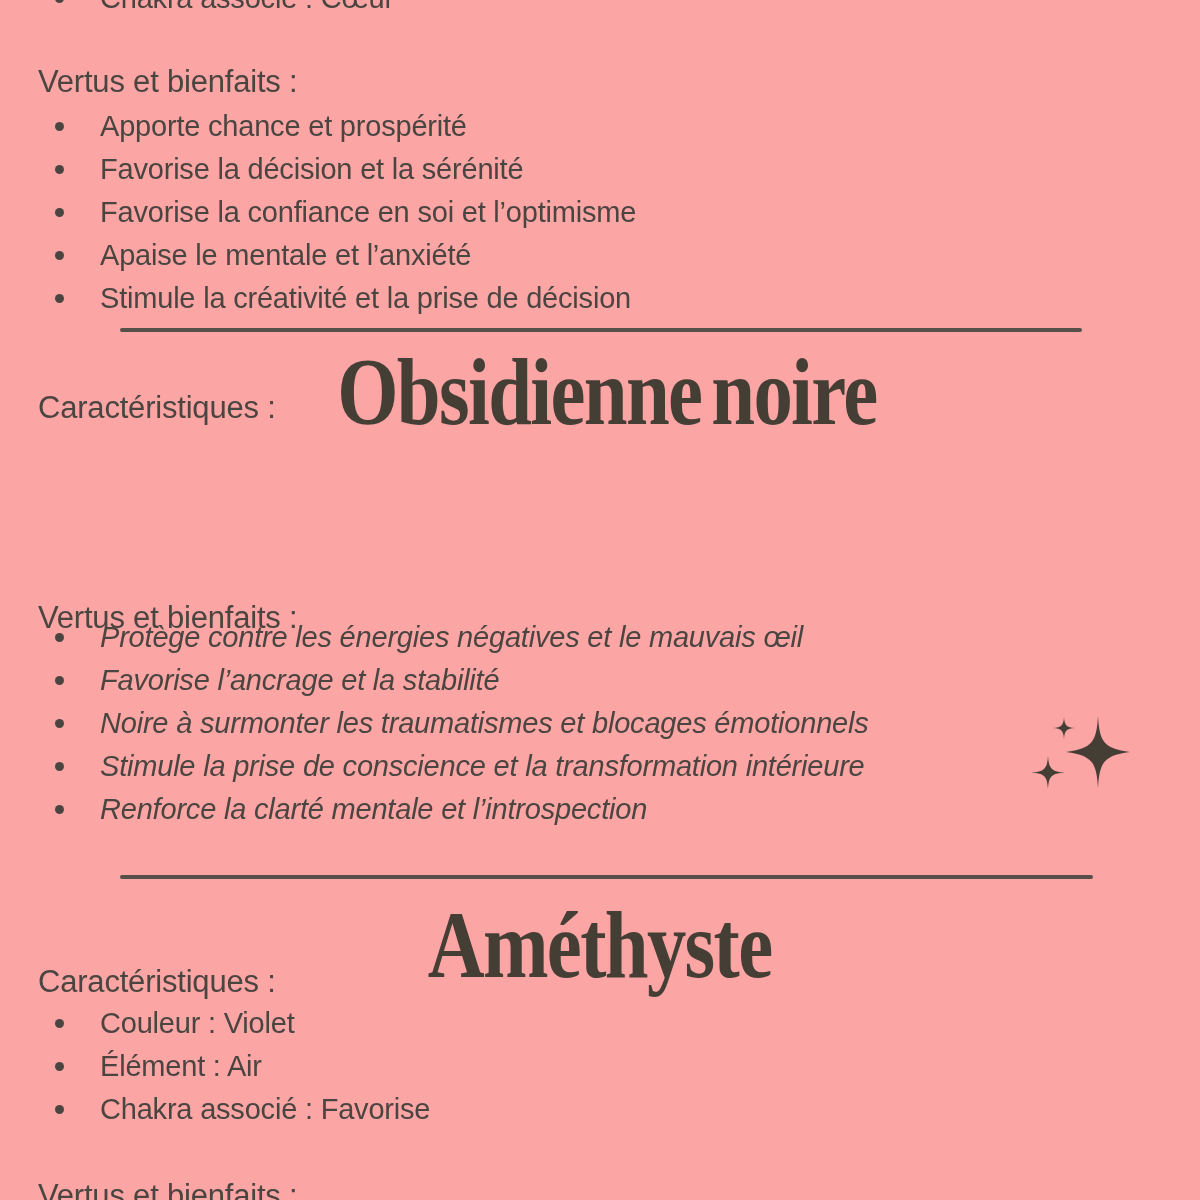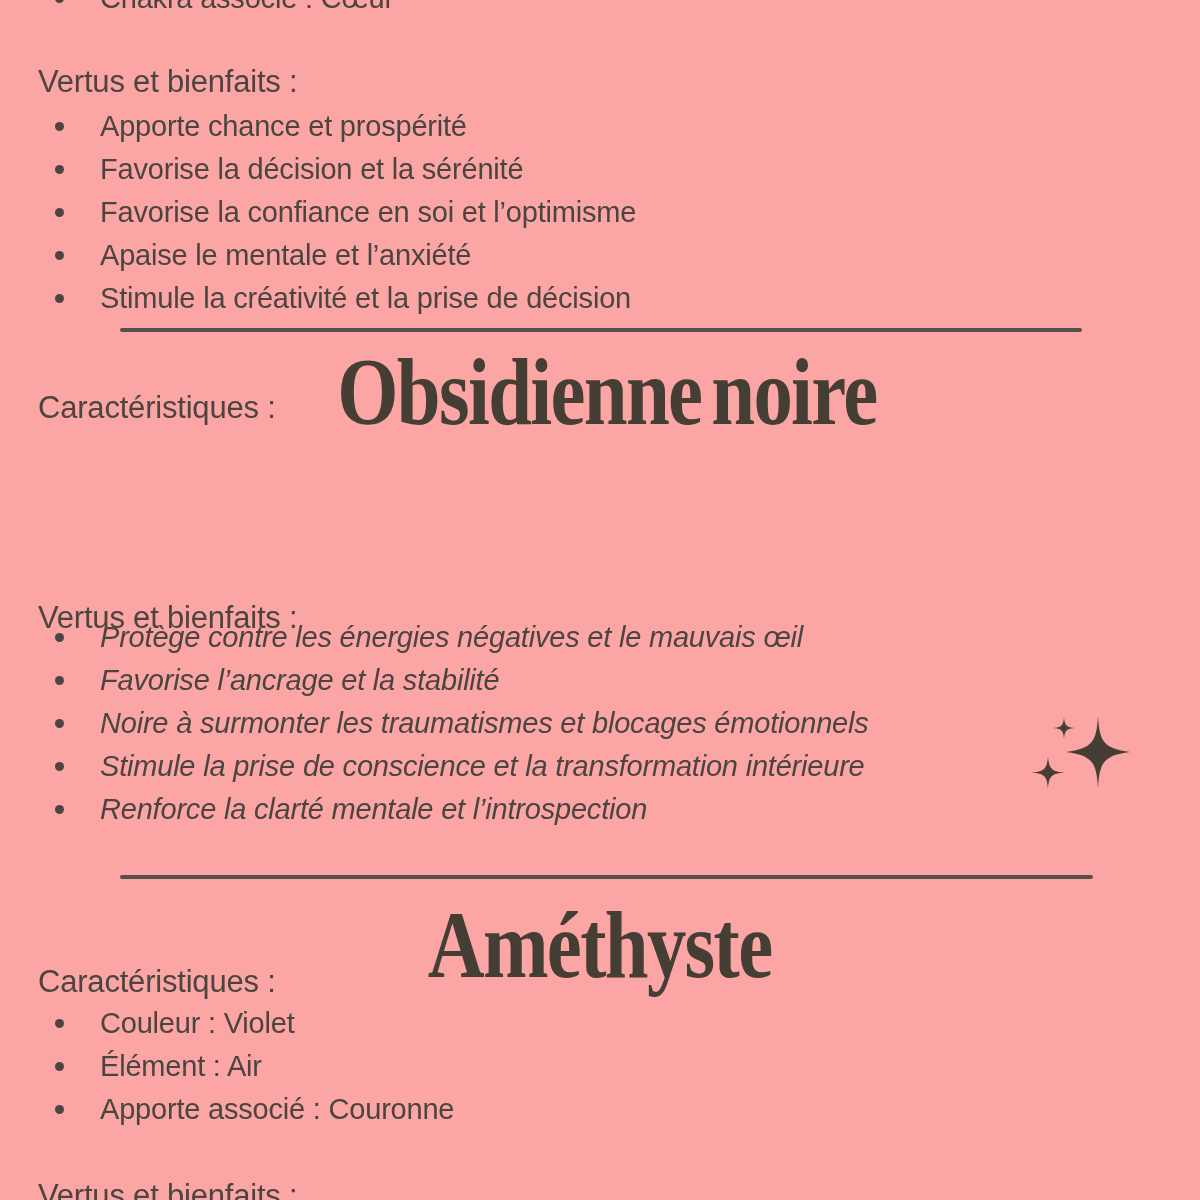--- a/index.html
+++ b/index.html
@@ -164,18 +164,18 @@
   <div class="divider" id="divider-2"></div>
 
   <div class="stone-title" id="title-amethyste">
     <span class="tt">Améthyste</span>
   </div>
 
   <div class="label" id="char-c-label">Caractéristiques :</div>
   <ul class="bullets" id="char-c-list">
     <li>Couleur : Violet</li>
     <li>Élément : Air</li>
-    <li>Apporte associé : Couronne</li>
+    <li>Chakra associé : Favorise</li>
   </ul>
 
   <div class="label" id="benefits-c-label">Vertus et bienfaits :</div>
 
 </div>
 
 </body></html>

